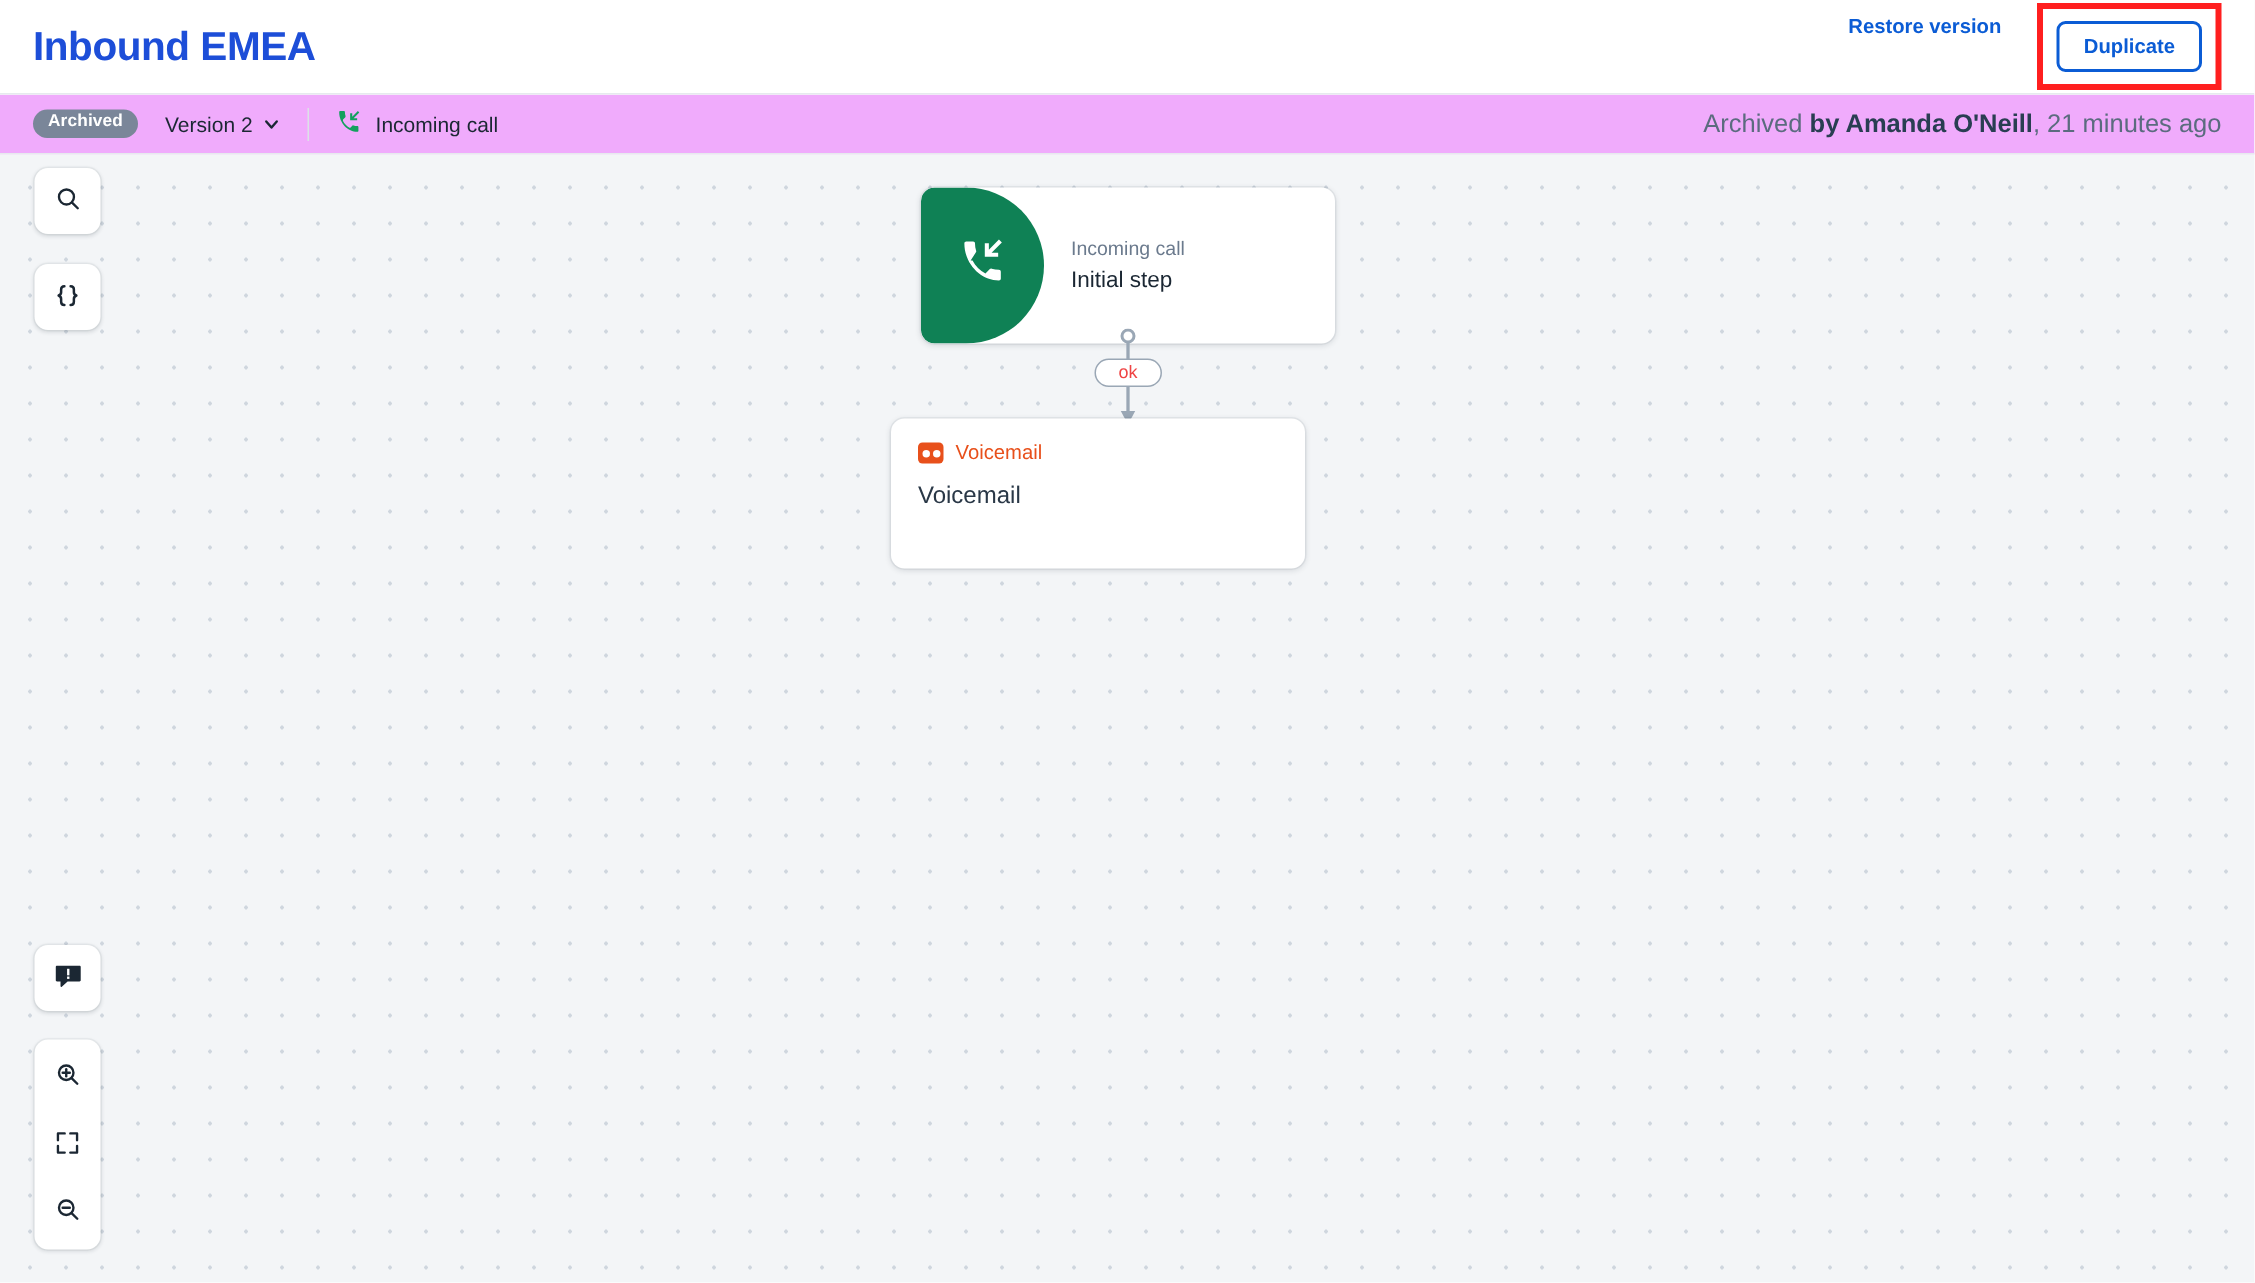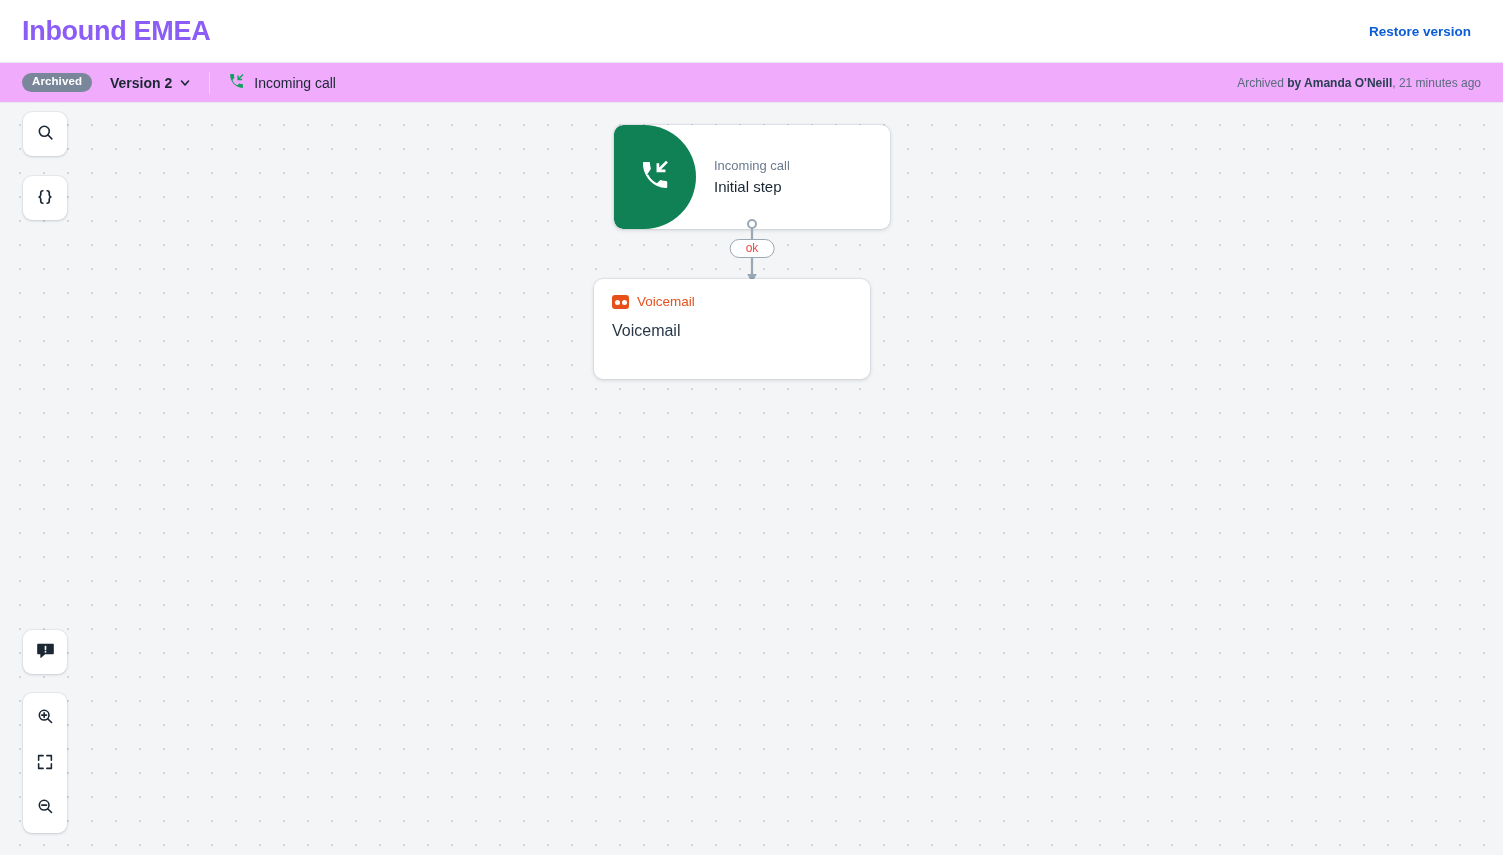--- a/index.html
+++ b/index.html
@@ -31,21 +31,21 @@
     background: #ffffff;
     display: flex;
     align-items: center;
     padding: 0 22px 0 22px;
     border-bottom: 1px solid #e6eaee;
   }
   .page-title {
     font-size: 27px;
     font-weight: bold;
     letter-spacing: -0.3px;
-    color: #8b5cf6;
+    color: #1d4ed8;
     line-height: 1;
   }
   .topbar-actions {
     margin-left: auto;
     display: flex;
     align-items: flex-start;
     gap: 0px;
   }
   .link-btn {
     font-size: 13.5px;
@@ -100,21 +100,20 @@
     letter-spacing: 0.1px;
   }
   .version-select {
     display: flex;
     align-items: center;
     gap: 7px;
     margin-left: 18px;
     cursor: pointer;
     font-size: 14px;
     color: #1b2733;
-    font-weight: bold;
   }
   .chev {
     width: 12px; height: 12px;
     display: inline-block;
     position: relative;
     top: -1px;
   }
   .divider-v {
     width: 1px;
     height: 22px;
@@ -123,21 +122,21 @@
   }
   .trigger-chip {
     display: flex;
     align-items: center;
     gap: 9px;
     font-size: 14px;
     color: #1b2733;
   }
   .subbar-right {
     margin-left: auto;
-    font-size: 12px;
+    font-size: 17px;
     color: #5b6b7f;
   }
   .subbar-right b { color: #293e52; }
 
   
   .canvas {
     position: relative;
     flex: 1 1 auto;
     background-color: #f3f5f7;
     background-image: radial-gradient(#cfd6de 1.1px, transparent 1.2px);
@@ -286,20 +285,23 @@
 <body>
 
 <div class="app">
 
   <div class="topbar">
     <div class="page-title">Inbound EMEA</div>
 
     <div class="topbar-actions">
       <button class="link-btn">Restore version</button>
 
+      <div class="highlight-wrap">
+        <button class="outline-btn">Duplicate</button>
+      </div>
     </div>
   </div>
 
   <div class="subbar">
     <span class="badge">Archived</span>
 
     <div class="version-select">
       <span>Version 2</span>
       <span class="chev">
         <svg width="12" height="12" viewBox="0 0 24 24" fill="none" stroke="#1b2733" stroke-width="3.2" stroke-linecap="round" stroke-linejoin="round">

